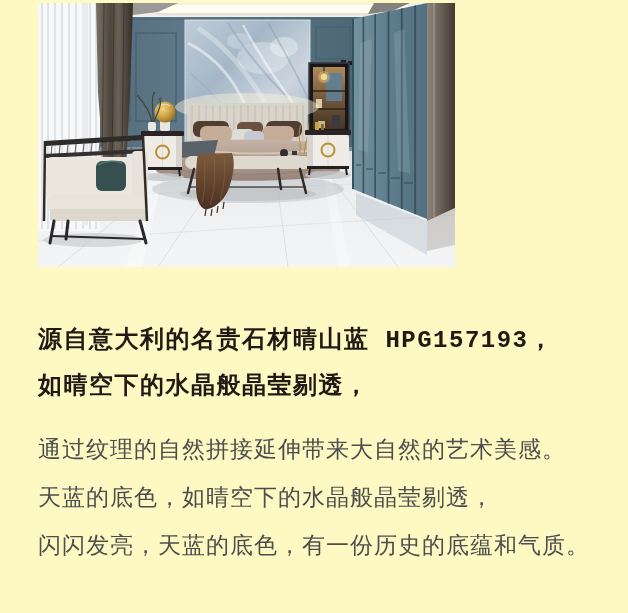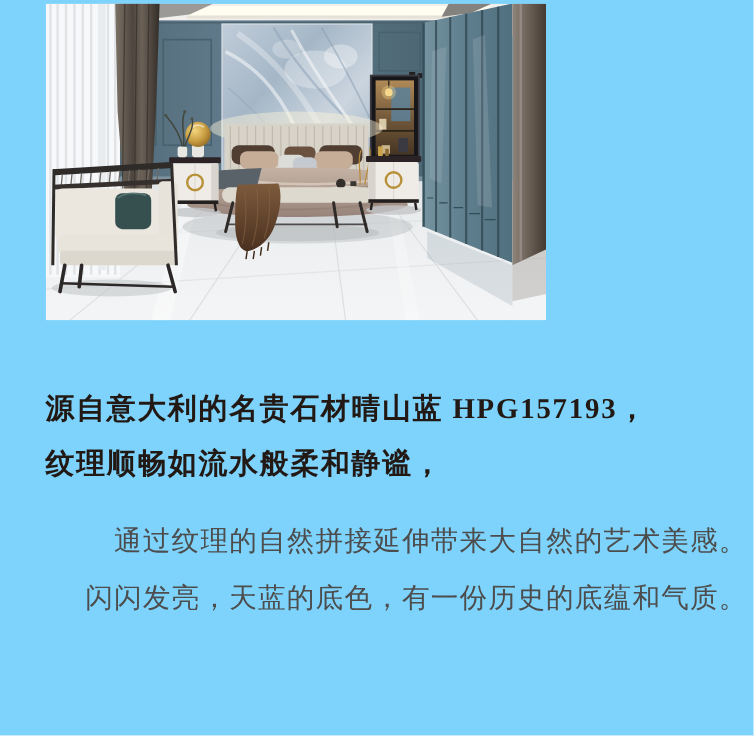--- a/index.html
+++ b/index.html
@@ -1,22 +1,22 @@
 <!DOCTYPE html>
 <html><head>
 <meta charset="utf-8">
 <style>
   html,body{margin:0;padding:0;width:628px;height:613px;background:#ffffff;overflow:hidden;}
-  .page{position:relative;width:628px;height:613px;font-family:Liberation Serif, serif;background:#7dd3fc;}
+  .page{position:relative;width:628px;height:613px;font-family:Liberation Mono, monospace;background:#fef9c3;}
   .photo{position:absolute;left:38px;top:3px;width:417px;height:264px;margin:0;overflow:hidden;}
   .photo svg{display:block;width:100%;height:100%;}
   .heading{position:absolute;left:38px;top:318px;width:575px;}
   .h-line{margin:0;font-size:24px;line-height:46px;font-weight:700;color:#221814;letter-spacing:1.5px;white-space:nowrap;}
   .desc{position:absolute;left:38px;top:427px;width:585px;}
-  .d-line{margin:0;font-size:23px;line-height:48px;font-weight:400;color:#4d4d4d;letter-spacing:1px;white-space:nowrap;text-align:right;}
+  .d-line{margin:0;font-size:23px;line-height:48px;font-weight:400;color:#4d4d4d;letter-spacing:1px;white-space:nowrap;}
 </style>
 </head>
 <body>
 
 <div class="page">
 
   <figure class="photo">
     <svg viewBox="0 0 417 264" xmlns="http://www.w3.org/2000/svg">
       <defs>
         <linearGradient id="wallG" x1="0" y1="0" x2="1" y2="0">
@@ -305,21 +305,22 @@
             <line x1="102" y1="218" x2="108" y2="240"></line>
           <line x1="30" y1="218" x2="28" y2="236"></line>
         </g>
         <line x1="13" y1="233" x2="106" y2="236" stroke="#2c2827" stroke-width="2"></line>
       </g>
     </svg>
   </figure>
 
   <section class="heading">
     <p class="h-line">源自意大利的名贵石材晴山蓝 HPG157193，</p>
-    <p class="h-line">纹理顺畅如流水般柔和静谧，</p>
+    <p class="h-line">如晴空下的水晶般晶莹剔透，</p>
   </section>
 
   <section class="desc">
     <p class="d-line">通过纹理的自然拼接延伸带来大自然的艺术美感。</p>
+    <p class="d-line">天蓝的底色，如晴空下的水晶般晶莹剔透，</p>
     <p class="d-line">闪闪发亮，天蓝的底色，有一份历史的底蕴和气质。</p>
   </section>
 
 </div>
 
 </body></html>

